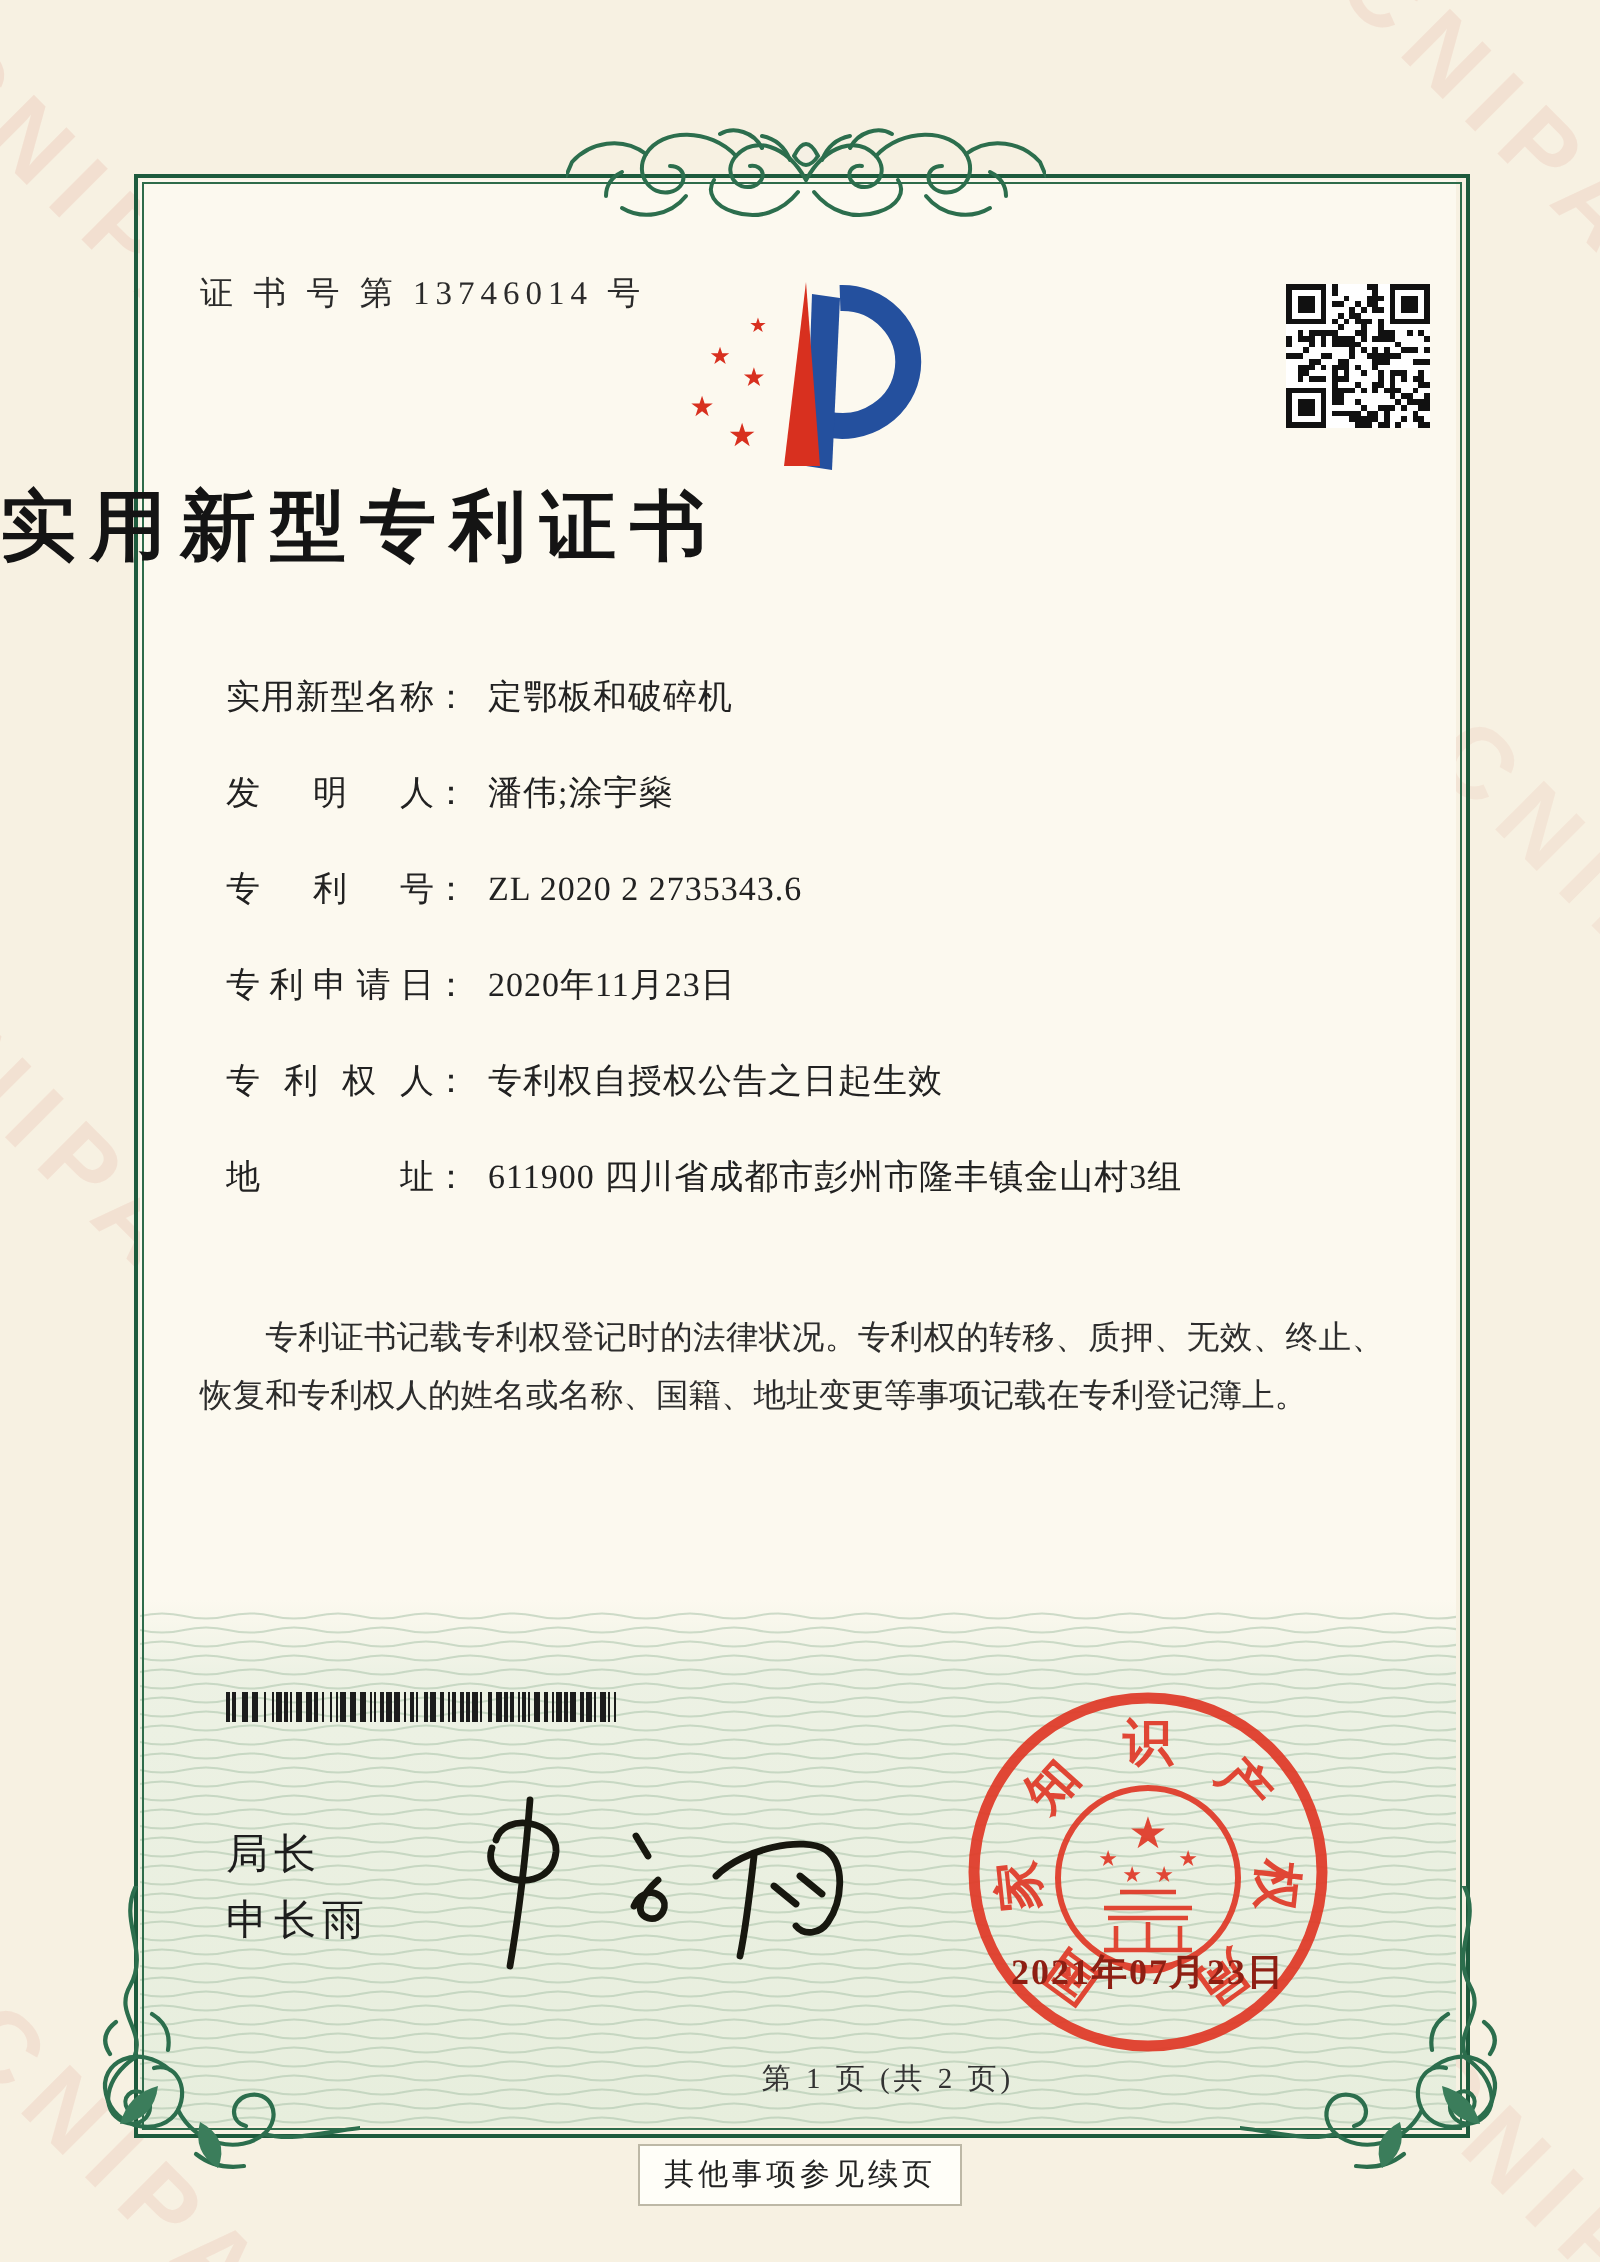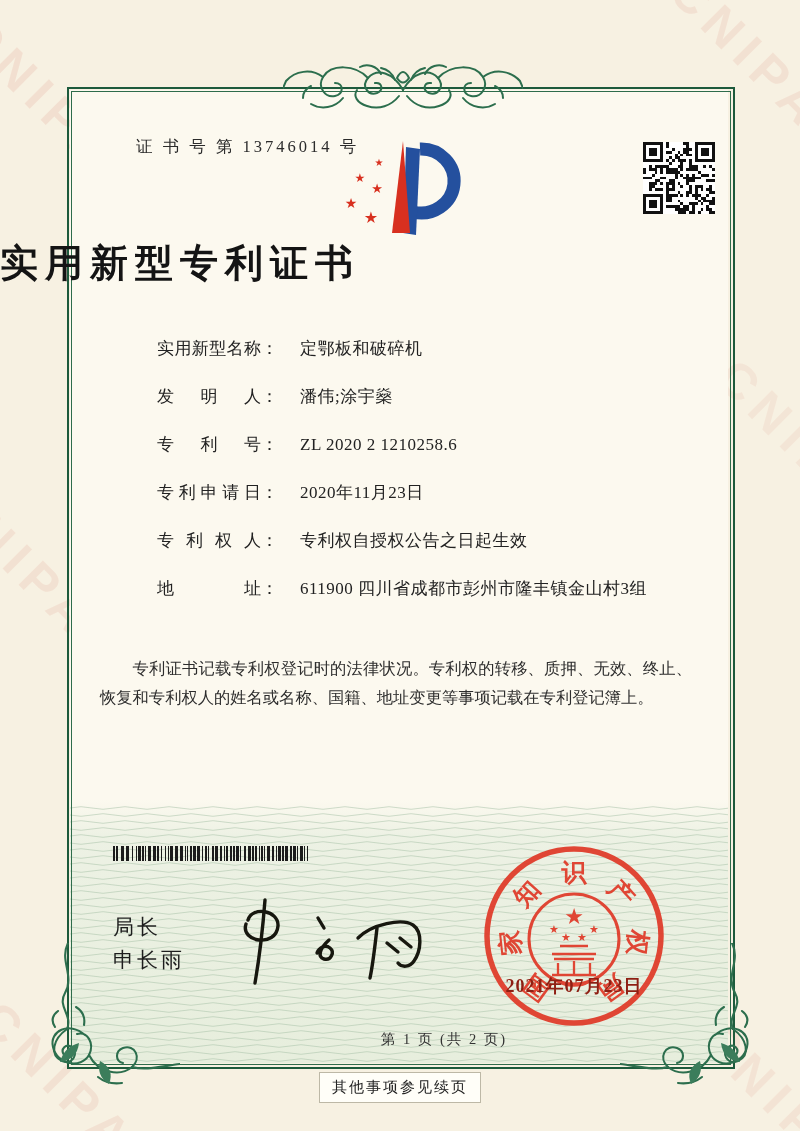--- a/index.html
+++ b/index.html
@@ -14,27 +14,27 @@
   .inner-bg{left:70px;top:90px;width:658px;height:972px;background:#fcf9ef;z-index:2;}
   
   .band{left:70px;top:800px;width:658px;height:263px;z-index:3;
         background:linear-gradient(180deg,rgba(234,240,226,0) 0%,rgba(234,240,226,.85) 14%,#e7eedd 100%);}
   .band svg{position:absolute;left:0;top:0;}
   
   .frame{left:67px;top:87px;width:664px;height:978px;border:2.5px solid #1d5a3c;z-index:4;pointer-events:none;}
   .frame .in{position:absolute;left:2px;top:2px;right:2px;bottom:2px;border:1px solid #2e6c4b;}
   .orn{z-index:5;pointer-events:none;}
   
-  .cert-no{left:100px;top:136px;font-size:16.5px;letter-spacing:3px;color:#2b2b2b;z-index:6;margin-left:36px;}
+  .cert-no{left:100px;top:136px;font-size:16.5px;letter-spacing:3px;color:#2b2b2b;z-index:6;}
   .title{left:0;top:238px;width:800px;font-size:38px;font-weight:bold;
          letter-spacing:7px;color:#141414;z-index:6;}
   .row{position:absolute;left:113px;font-size:17px;color:#222;z-index:6;white-space:nowrap;}
-  .row .lab{display:inline-block;width:104px;text-align:justify;text-align-last:justify;margin-left:44px;}
+  .row .lab{display:inline-block;width:104px;text-align:justify;text-align-last:justify;}
   .row .col{display:inline-block;}
-  .row .val{margin-left:22px;letter-spacing:.5px;}
+  .row .val{margin-left:10px;letter-spacing:.5px;}
   .grant2{position:absolute;left:307px;top:0;}
   .paras{left:100px;top:654px;width:592px;font-size:16.3px;line-height:29px;color:#2d2d2d;
          text-align:justify;z-index:6;}
   .paras p{margin:0;text-indent:2em;}
   .officer{left:113px;font-size:21px;letter-spacing:3px;color:#1d1d1d;z-index:7;
            font-family:Liberation Serif, serif;}
   .seal-date{left:500px;top:974px;width:148px;text-align:center;font-size:18px;font-weight:bold;
              letter-spacing:1px;color:#8e1f13;z-index:9;}
   .page-num{left:0;top:1030px;width:800px;text-align:center;font-size:14.5px;letter-spacing:2px;
             color:#333;z-index:7;padding-left:44px;}
@@ -392,21 +392,21 @@
 
   <div class="abs title">实用新型专利证书</div>
 
   <div class="row" style="top:337px">
     <span class="lab">实用新型名称</span><span class="col">：</span><span class="val">定鄂板和破碎机</span>
   </div>
   <div class="row" style="top:385px">
     <span class="lab">发明人</span><span class="col">：</span><span class="val">潘伟;涂宇燊</span>
   </div>
   <div class="row" style="top:433px">
-    <span class="lab">专利号</span><span class="col">：</span><span class="val">ZL 2020 2 1210258.6</span>
+    <span class="lab">专利号</span><span class="col">：</span><span class="val">ZL 2020 2 2735343.6</span>
   </div>
   <div class="row" style="top:481px">
     <span class="lab">专利申请日</span><span class="col">：</span><span class="val">2020年11月23日</span>
   </div>
   <div class="row" style="top:529px">
     <span class="lab">专利权人</span><span class="col">：</span><span class="val">专利权自授权公告之日起生效</span>
   </div>
   <div class="row" style="top:577px">
     <span class="lab">地址</span><span class="col">：</span><span class="val">611900 四川省成都市彭州市隆丰镇金山村3组</span>
   </div>

